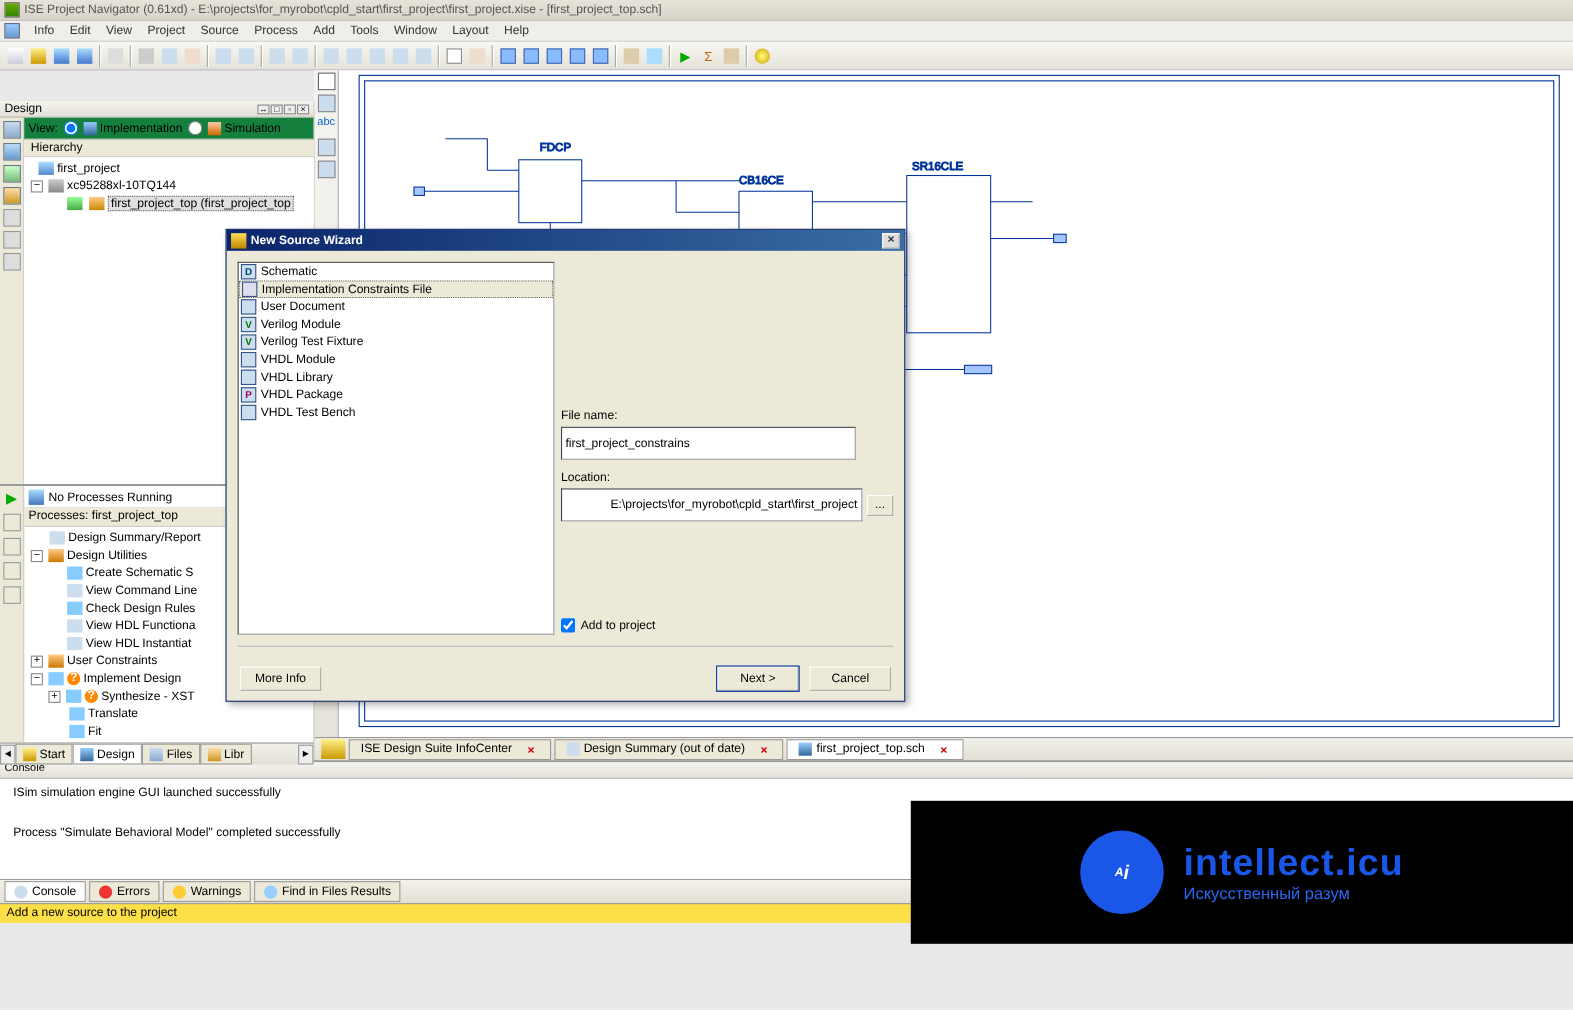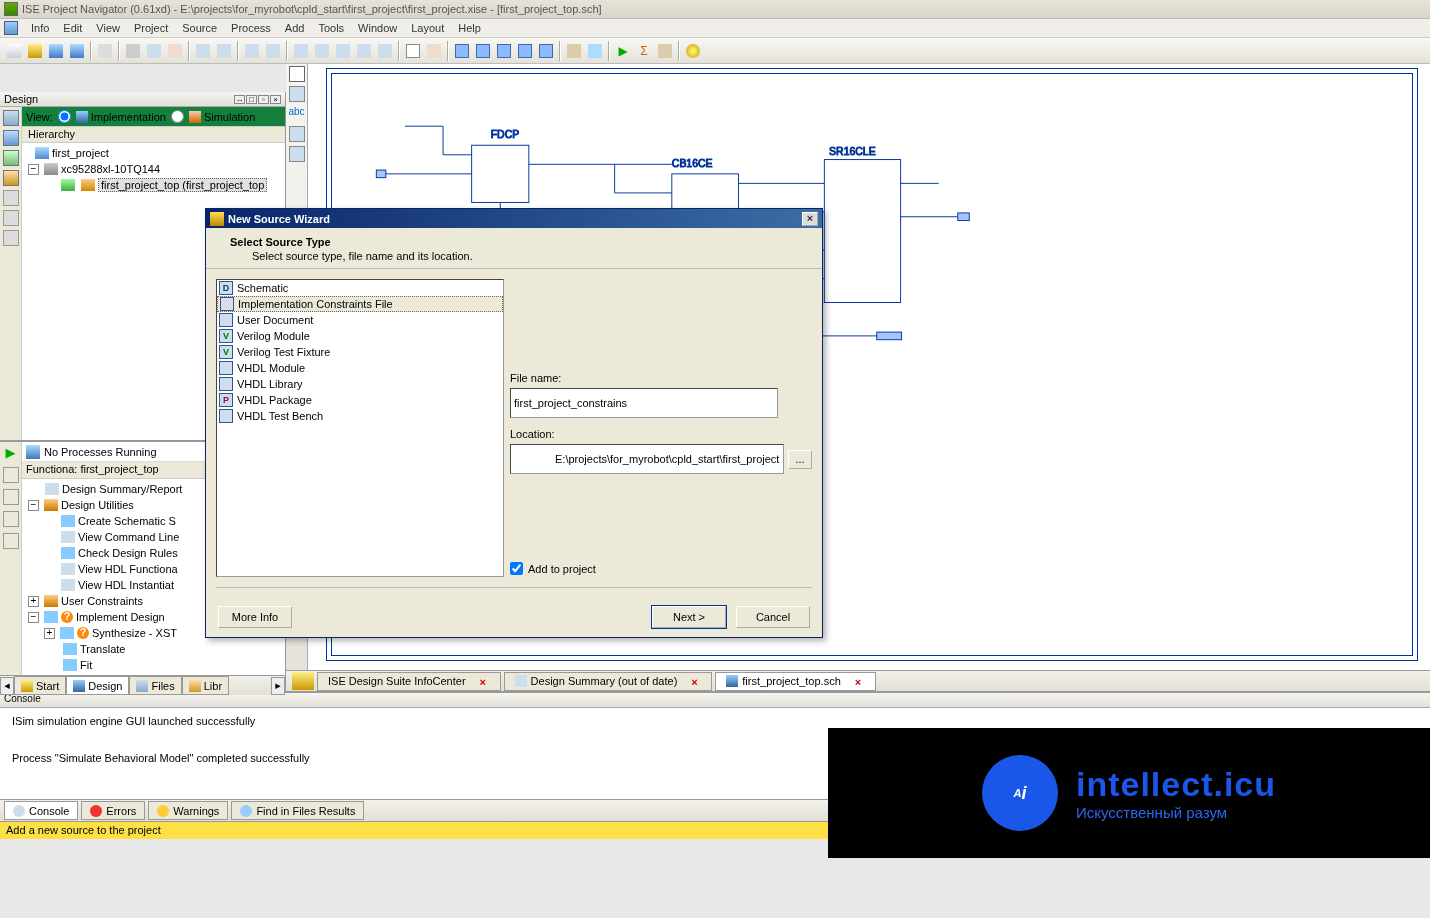--- a/index.html
+++ b/index.html
@@ -322,21 +322,21 @@
           <div style="background:#ece9d8;border:1px solid #999"></div>
           <div style="background:#ece9d8;border:1px solid #999"></div>
           <div style="background:#ece9d8;border:1px solid #999"></div>
           <div style="background:#ece9d8;border:1px solid #999"></div>
         </div>
         <div class="proc-main">
           <div class="noproc">
             <span style="width:14px;height:14px;background:linear-gradient(#adf,#47b);display:inline-block"></span>
             <span>No Processes Running</span>
           </div>
-          <div class="proclabel">Functiona: first_project_top</div>
+          <div class="proclabel">Processes: first_project_top</div>
           <div class="proctree">
             <div class="tree-row">
                 <span class="tind" style="width:20px"></span>
                 <span class="ticon" style="background:#cde"></span>
                 <span>Design Summary/Report</span>
               </div>
             <div class="tree-row">
                 <span class="tind" style="width:6px"></span>
                 <span class="exp">−</span>
                 <span class="ticon" style="background:linear-gradient(#fc8,#c70)"></span>
@@ -538,24 +538,20 @@
     <div class="t1">intellect.icu</div>
     <div class="t2">Искусственный разум</div>
   </div>
 </div>
 
 <div class="wizard">
   <div class="wiz-title">
     <div class="icon"></div>
     <span>New Source Wizard</span>
     <div class="x">×</div>
-  </div>
-  <div class="wiz-head">
-    <div class="h1">Select Source Type</div>
-    <div class="h2">Select source type, file name and its location.</div>
   </div>
   <div class="wiz-body">
     <div class="wiz-list">
       <div class="wiz-item">
           <span class="wicon">D</span>
           <span>Schematic</span>
         </div>
       <div class="wiz-item sel">
           <span class="wicon" style="background:#dde"></span>
           <span>Implementation Constraints File</span>

